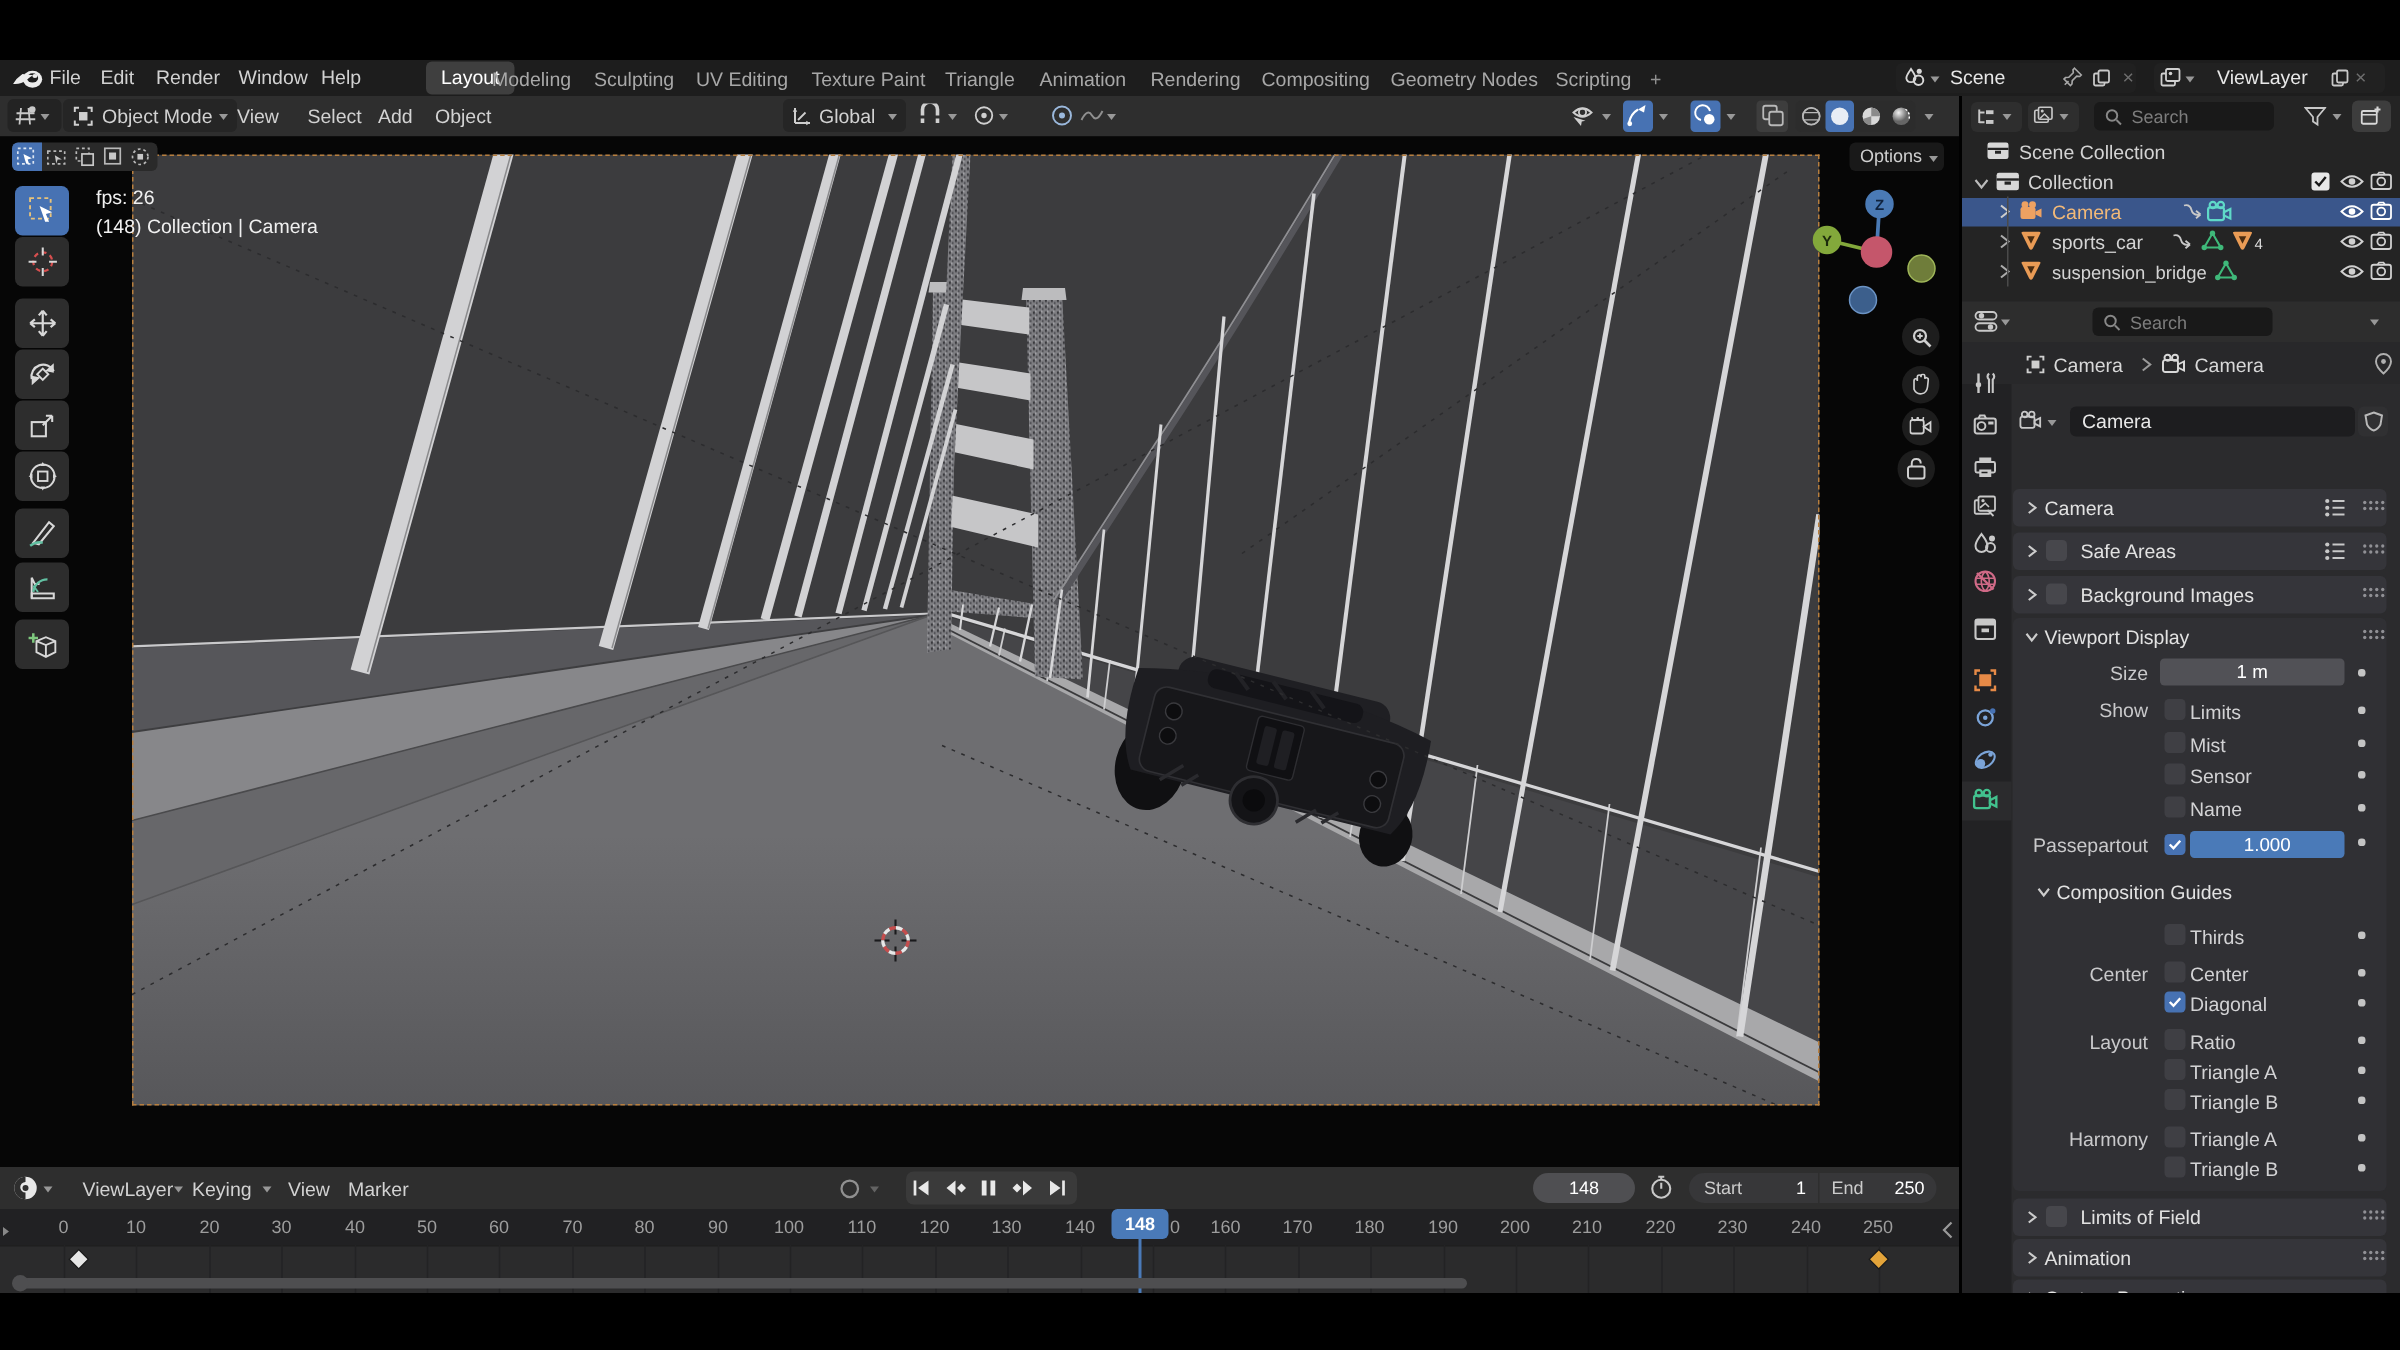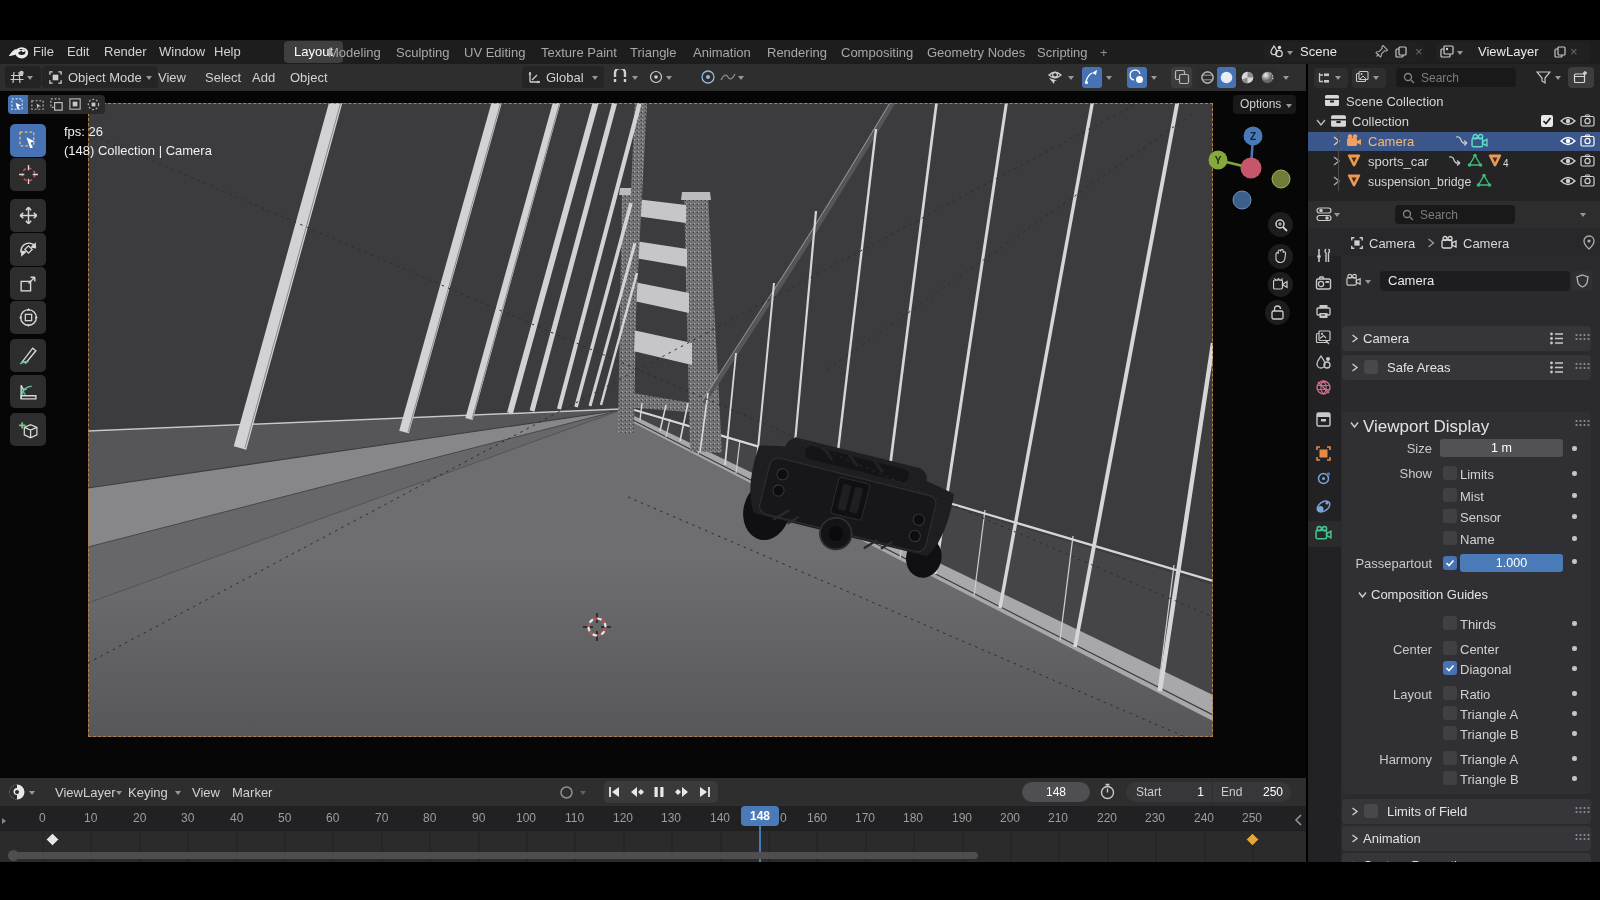--- a/index.html
+++ b/index.html
@@ -849,26 +849,45 @@
               <circle cx="13.5" cy="6" r="1.1"></circle>
             </g>
           </svg>
   <svg class="ab" style="left:207px;top:5px" width="16" height="15" viewBox="0 0 16 15">
             <circle cx="2.5" cy="3" r="1.4" fill="#c8c8c8"></circle>
             <circle cx="2.5" cy="7.5" r="1.4" fill="#c8c8c8"></circle>
             <circle cx="2.5" cy="12" r="1.4" fill="#c8c8c8"></circle>
             <path d="M6 3 L14 3 M6 7.5 L14 7.5 M6 12 L14 12" stroke="#c8c8c8" stroke-width="1.4"></path>
           </svg>
         </div>
+ <div class="phead" style="top:183px">
+          <svg class="chevd" style="left:8px;top:8px" viewBox="0 0 9 9">
+            <path d="M2.5 1 L7 4.5 L2.5 8" fill="none" stroke="#ccc" stroke-width="1.4"></path>
+          </svg>
+          <div class="chk" style="left:22px;top:5px;background:#47474c"></div>
+          <span class="ptxt" style="left:45px">Background Images</span>
+          <svg class="ab" style="left:233px;top:7px" width="15" height="11" viewBox="0 0 15 11">
+            <g fill="#909095">
+              <circle cx="1.5" cy="2" r="1.1"></circle>
+              <circle cx="5.5" cy="2" r="1.1"></circle>
+              <circle cx="9.5" cy="2" r="1.1"></circle>
+              <circle cx="13.5" cy="2" r="1.1"></circle>
+              <circle cx="1.5" cy="6" r="1.1"></circle>
+              <circle cx="5.5" cy="6" r="1.1"></circle>
+              <circle cx="9.5" cy="6" r="1.1"></circle>
+              <circle cx="13.5" cy="6" r="1.1"></circle>
+            </g>
+          </svg>
+        </div>
 
  <div class="ab" style="left:34px;top:211px;width:249px;height:382px;background:#303034;border-radius:4px"></div>
  <svg class="chevd" style="left:42px;top:219px" viewBox="0 0 9 9">
           <path d="M1 2.5 L4.5 7 L8 2.5" fill="none" stroke="#ccc" stroke-width="1.4"></path>
         </svg>
- <span class="txt" style="left:55px;top:216px;font-size:17px;color:#e2e2e2">Viewport Display</span>
+ <span class="txt" style="left:55px;top:216px;font-size:13px;color:#e2e2e2">Viewport Display</span>
         <svg class="ab" style="left:267px;top:218px" width="15" height="11" viewBox="0 0 15 11">
           <g fill="#909095">
             <circle cx="1.5" cy="2" r="1.1"></circle>
             <circle cx="5.5" cy="2" r="1.1"></circle>
             <circle cx="9.5" cy="2" r="1.1"></circle>
             <circle cx="13.5" cy="2" r="1.1"></circle>
             <circle cx="1.5" cy="6" r="1.1"></circle>
             <circle cx="5.5" cy="6" r="1.1"></circle>
             <circle cx="9.5" cy="6" r="1.1"></circle>
             <circle cx="13.5" cy="6" r="1.1"></circle>

